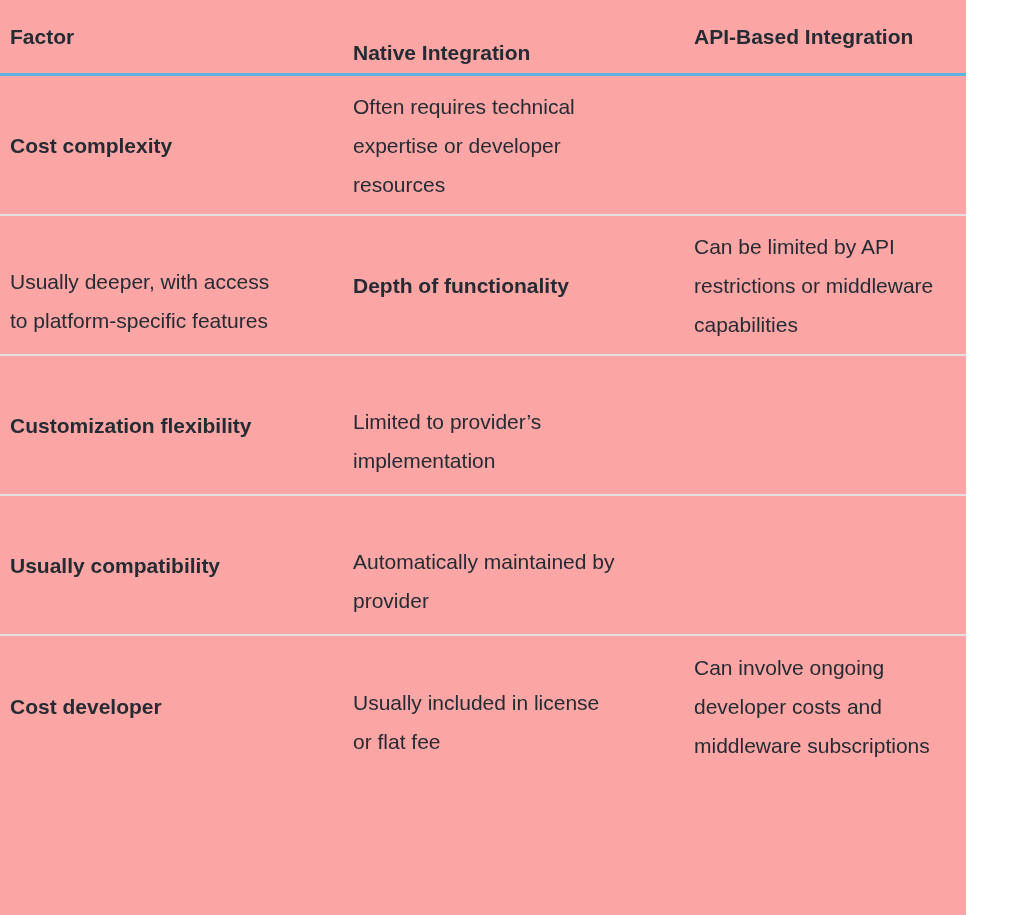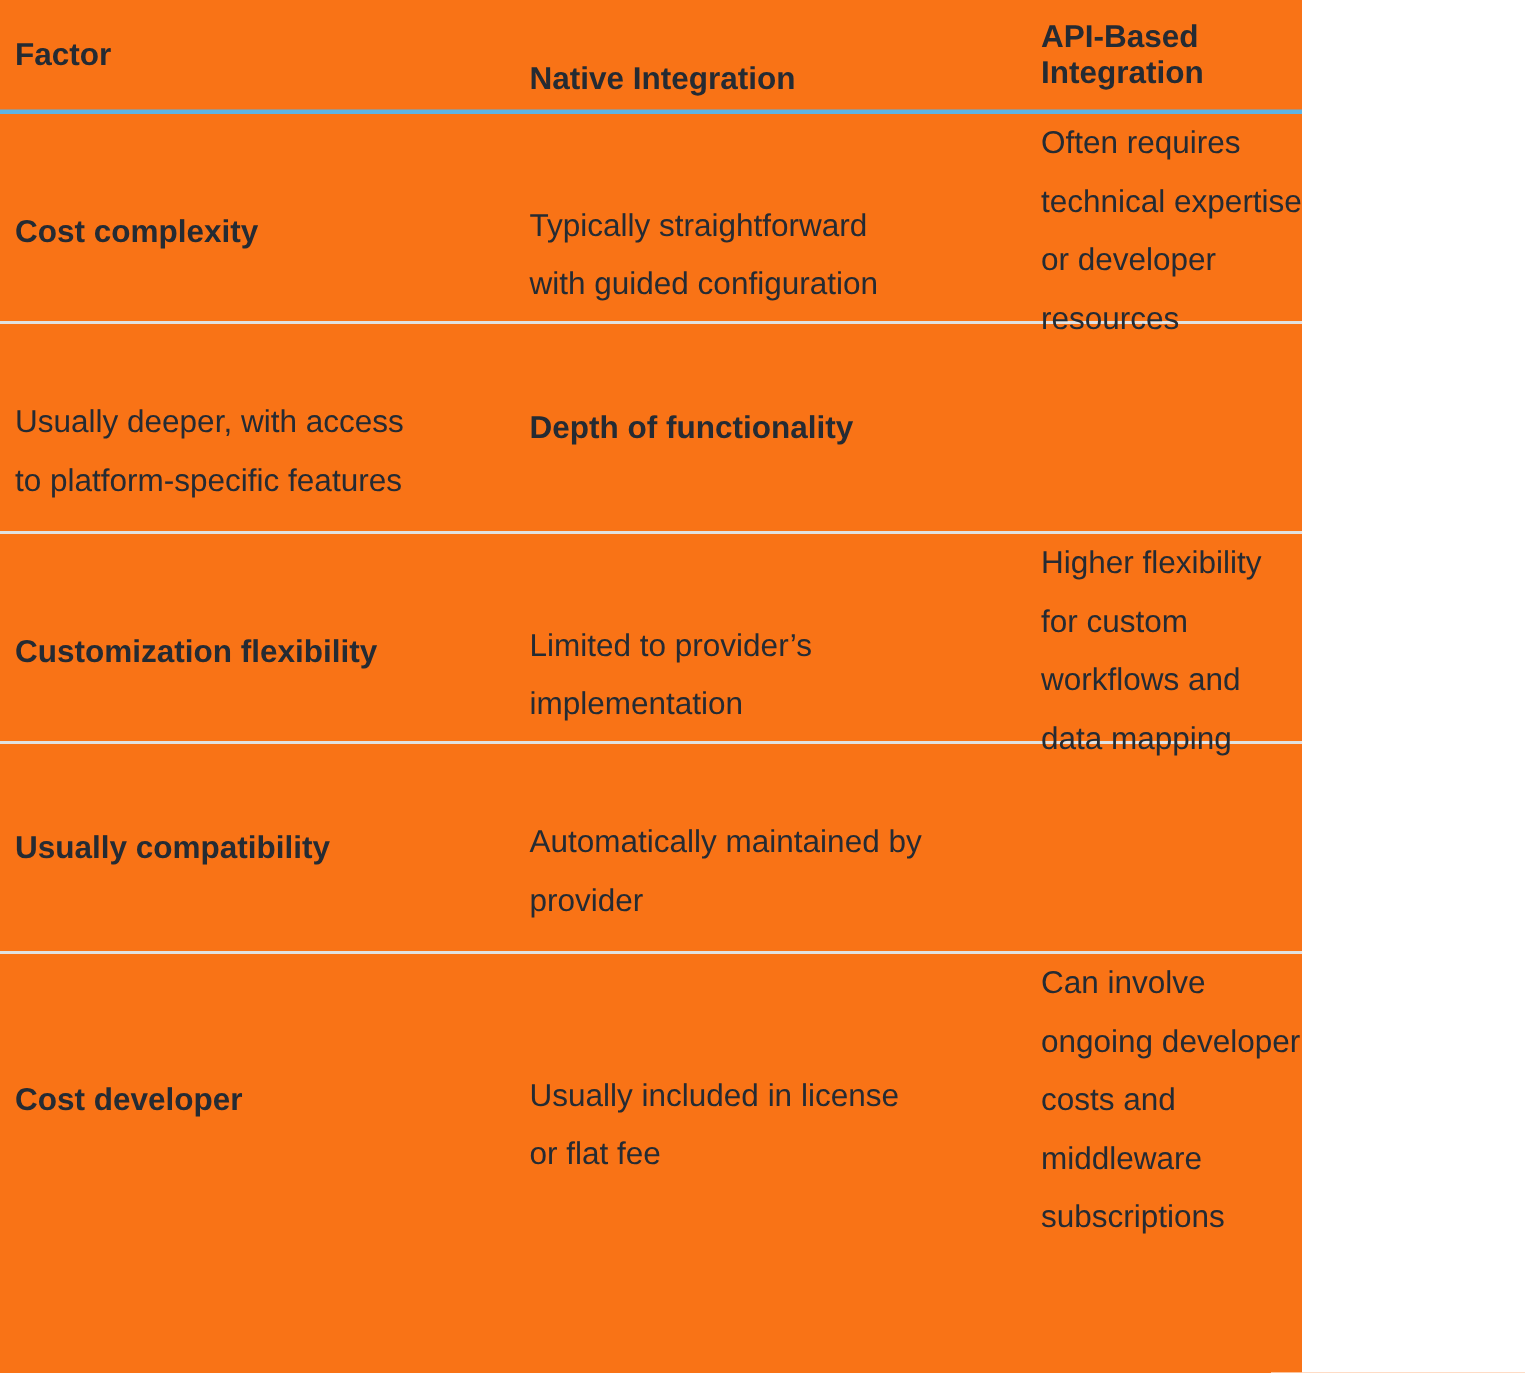--- a/index.html
+++ b/index.html
@@ -2,23 +2,23 @@
 <html><head>
 <meta charset="utf-8">
 <style>
   * { margin: 0; padding: 0; box-sizing: border-box; }
   html, body {
     background: #ffffff;
     font-family: "Liberation Sans", sans-serif;
     color: #252b33;
   }
   .table {
-    width: 868px;
+    width: 966px;
     height: 915px;
-    background: #f97316;
+    background: #fca5a5;
   }
   .header-row {
     display: grid;
     grid-template-columns: 343px 341px 1fr;
     height: 76px;
     align-items: center;
     border-bottom: 3px solid #5db4e3;
     font-size: 21px;
     font-weight: 700;
   }
@@ -53,47 +53,44 @@
     </div>
     <div class="cell api">
       <span class="txt">API-Based Integration</span>
     </div>
   </div>
 
   <div class="row">
     <div class="cell factor">
       <span class="txt">Cost complexity</span>
     </div>
-    <div class="cell native">
-      <span class="txt">Typically straightforward with guided configuration</span>
-    </div>
     <div class="cell api">
       <span class="txt">Often requires technical expertise or developer resources</span>
     </div>
   </div>
 
   <div class="row">
     <div class="cell native">
       <span class="txt">Usually deeper, with access to platform-specific features</span>
     </div>
     <div class="cell factor">
       <span class="txt">Depth of functionality</span>
     </div>
+    <div class="cell api">
+      <span class="txt">Can be limited by API restrictions or middleware capabilities</span>
+    </div>
   </div>
 
 
   <div class="row">
     <div class="cell factor">
       <span class="txt">Customization flexibility</span>
     </div>
     <div class="cell native">
       <span class="txt">Limited to provider’s implementation</span>
-    </div>
-    <div class="cell api">
-      <span class="txt">Higher flexibility for custom workflows and data mapping</span>
     </div>
   </div>
 
   <div class="row">
     <div class="cell factor">
       <span class="txt">Usually compatibility</span>
     </div>
     <div class="cell native">
       <span class="txt">Automatically maintained by provider</span>
     </div>

